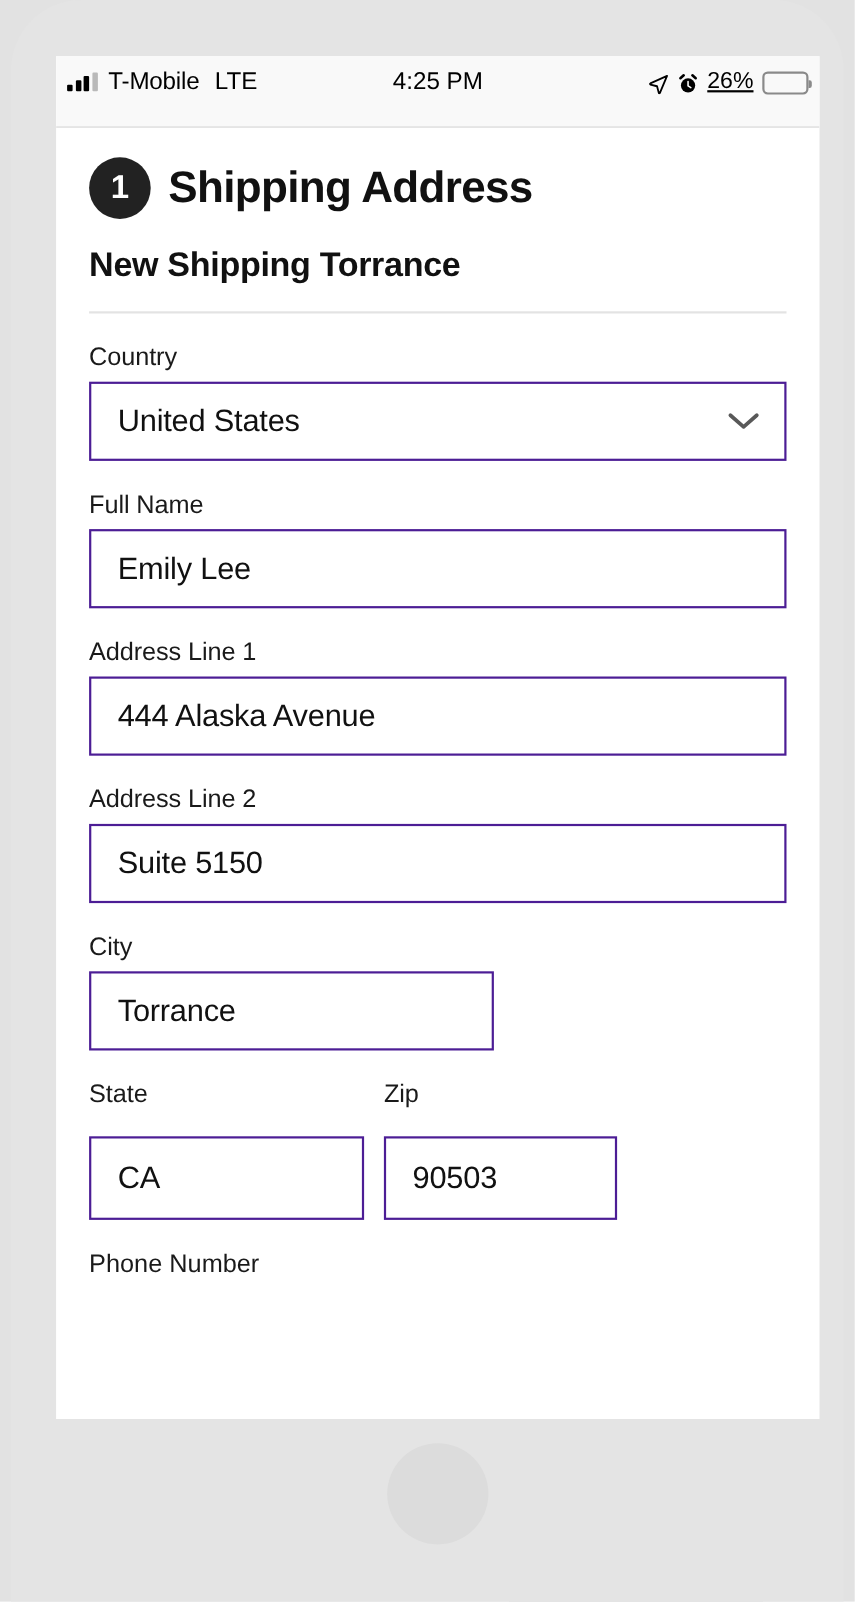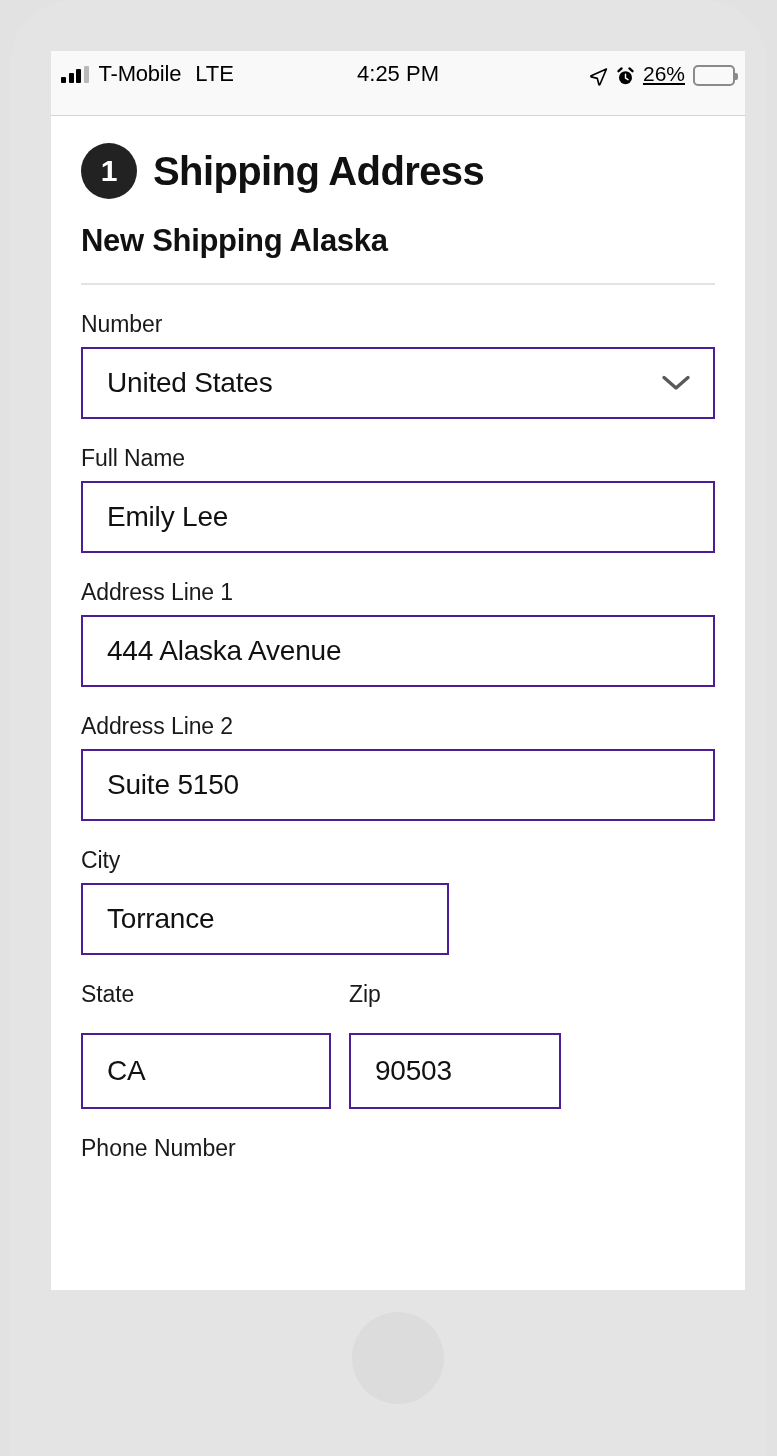--- a/index.html
+++ b/index.html
@@ -318,26 +318,26 @@
 
     </div>
 
     <div id="page">
 
       <div id="heading-row">
         <div id="step-badge" style="background: rgb(34, 34, 34);">1</div>
         <div id="page-title">Shipping Address</div>
       </div>
 
-      <div id="section-title">New Shipping Alaska</div>
+      <div id="section-title">New Shipping Torrance</div>
 
       <div id="divider"></div>
 
       <div class="field">
-        <div class="field-label">Number</div>
+        <div class="field-label">Country</div>
         <div class="input-box select-box">
           <span class="input-value">United States</span>
           <span class="chevron">
             <svg viewBox="0 0 30 18" width="30" height="18">
               <path d="M3 3.5 15 14 27 3.5" fill="none" stroke="#595959" stroke-width="3.4" stroke-linecap="round" stroke-linejoin="round"></path>
             </svg>
           </span>
         </div>
       </div>
 

